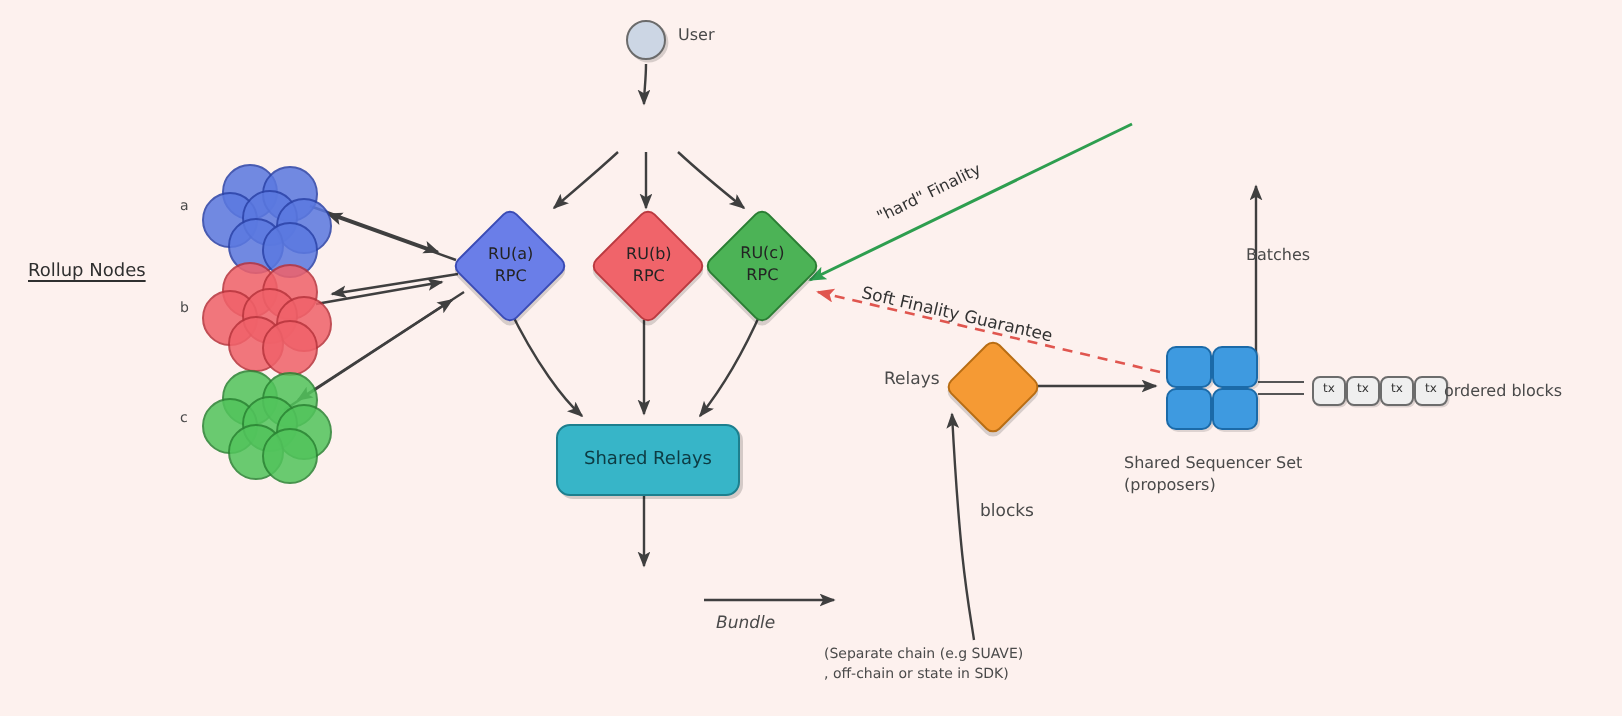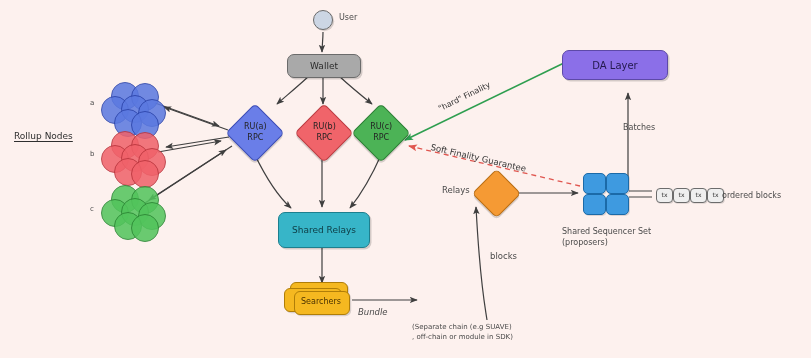--- a/index.html
+++ b/index.html
@@ -176,44 +176,38 @@
 
     <g stroke="#555" stroke-width="1.1" fill="none">
       <path d="M629,191 L652,191"></path>
       <path d="M629,197 L652,197"></path>
     </g>
   </svg>
 
   <div id="user-circle" class="node" style="left:313px;top:10px;"></div>
   <div class="lbl tiny" style="left:339px;top:13px;">User</div>
 
-  <div class="rbox" id="wallet" style="left:287px;top:54px;width:72px;height:22px;">
-    <span>Wallet</span>
-  </div>
 
   <div class="diamond" id="ru-a" style="left:234px;top:112px;width:40px;height:40px;">
     <span>RU(a)
 RPC</span>
   </div>
   <div class="diamond" id="ru-b" style="left:303px;top:112px;width:40px;height:40px;">
     <span>RU(b)
 RPC</span>
   </div>
   <div class="diamond" id="ru-c" style="left:360px;top:112px;width:40px;height:40px;">
     <span>RU(c)
 RPC</span>
   </div>
 
   <div class="rbox" id="shared-mempool" style="left:278px;top:212px;width:90px;height:34px;">
     <span>Shared Relays</span>
   </div>
 
-  <div class="rbox" id="da-layer" style="left:562px;top:50px;width:104px;height:28px;">
-    <span>DA Layer</span>
-  </div>
 
   <div class="lbl" id="rollup-title" style="left:14px;top:131px;">Rollup Nodes</div>
 
   <div class="cluster cl-a" style="left:101px;top:82px;">
     <i style="left:10px;top:0px;"></i>
       <i style="left:30px;top:1px;"></i>
     <i style="left:0px;top:14px;"></i>
       <i style="left:20px;top:13px;"></i>
     <i style="left:37px;top:17px;"></i>
       <i style="left:13px;top:27px;"></i>
@@ -236,29 +230,23 @@
     <i style="left:10px;top:0px;"></i>
       <i style="left:30px;top:1px;"></i>
     <i style="left:0px;top:14px;"></i>
       <i style="left:20px;top:13px;"></i>
     <i style="left:37px;top:17px;"></i>
       <i style="left:13px;top:27px;"></i>
     <i style="left:30px;top:29px;"></i>
   </div>
   <div class="lbl cluster-letter" style="left:90px;top:205px;">c</div>
 
-  <div class="stack st-orange" style="left:284px;top:282px;width:68px;height:34px;">
-    <b style="left:6px;top:0px;width:56px;height:22px;"></b>
-    <b style="left:0px;top:6px;width:56px;height:22px;"></b>
-    <b style="left:10px;top:9px;width:54px;height:22px;"></b>
-    <span class="stack-label" style="left:17px;top:15px;">Searchers</span>
-  </div>
 
   <div class="lbl caption" style="left:412px;top:322px;">(Separate chain (e.g SUAVE)
-, off-chain or module in SDK)</div>
+, off-chain or state in SDK)</div>
 
   <div class="diamond" id="relays-diamond" style="left:479px;top:176px;width:33px;height:33px;"></div>
   <div class="lbl small" style="left:442px;top:185px;">Relays</div>
 
   <div id="seq-set" style="left:583px;top:173px;">
     <u style="left:0px;top:0px;"></u>
     <u style="left:23px;top:0px;"></u>
     <u style="left:0px;top:21px;"></u>
     <u style="left:23px;top:21px;"></u>
   </div>

